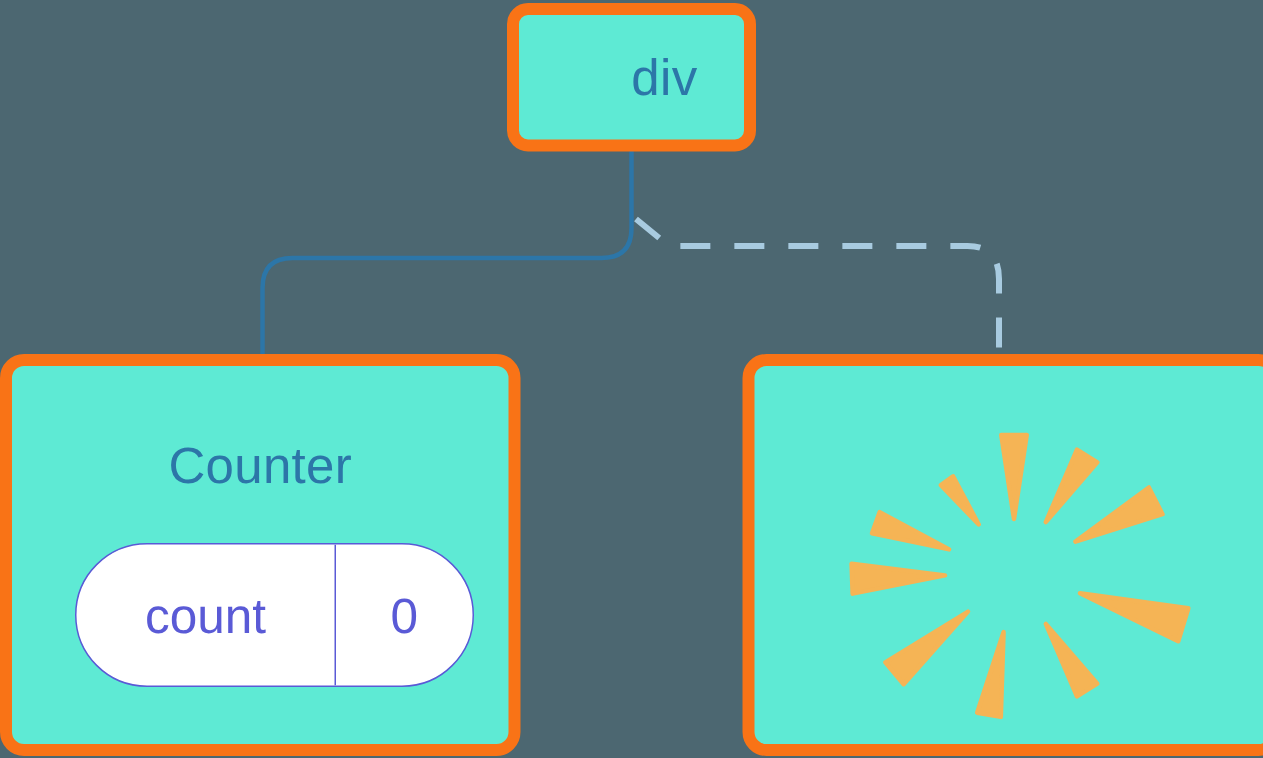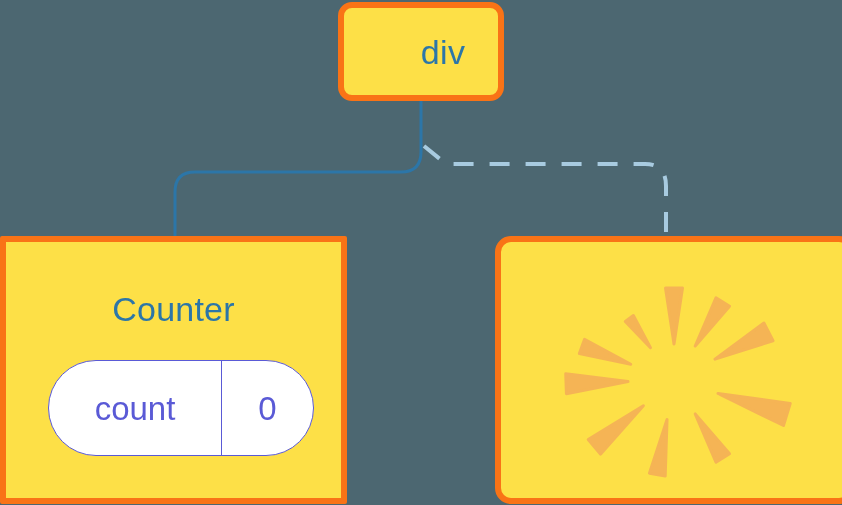--- a/index.html
+++ b/index.html
@@ -27,22 +27,22 @@
     left: 0;
     top: 0;
     width: 842px;
     height: 505px;
     z-index: 1;
   }
 
   
   .node-box {
     position: absolute;
-    background: #fde047;
-    border: 6px solid #f97316;
+    background: #5eead4;
+    border: 8px solid #f97316;
     border-radius: 14px;
     box-sizing: border-box;
     z-index: 2;
     padding-left: 44px;
   }
 
   #div-node {
     left: 338px;
     top: 2px;
     width: 166px;
@@ -57,21 +57,21 @@
     font-weight: 400;
     letter-spacing: 0.3px;
     line-height: 1;
   }
 
   #counter-node {
     left: 0px;
     top: 236px;
     width: 347px;
     height: 268px;
-    border-radius: 2px;
+    border-radius: 16px;
   }
   #counter-node .node-title {
     position: absolute;
     left: 0;
     right: 0;
     top: 50px;
     text-align: center;
     color: #2c76a8;
     font-size: 34px;
     font-weight: 400;

